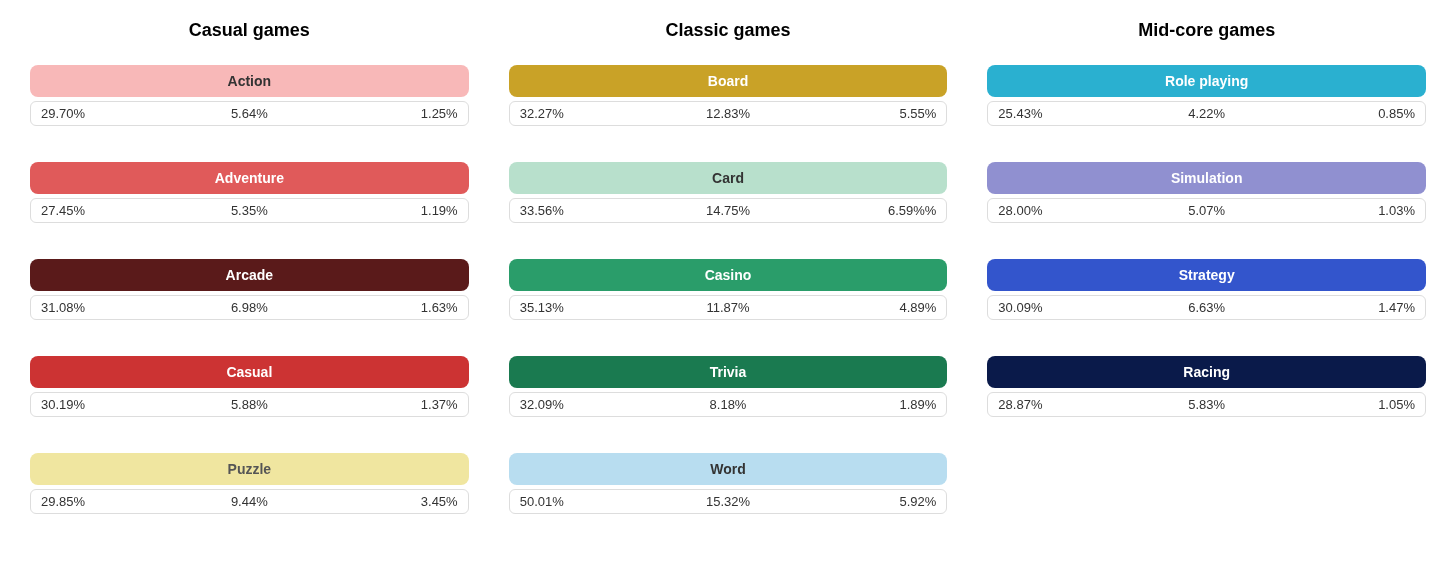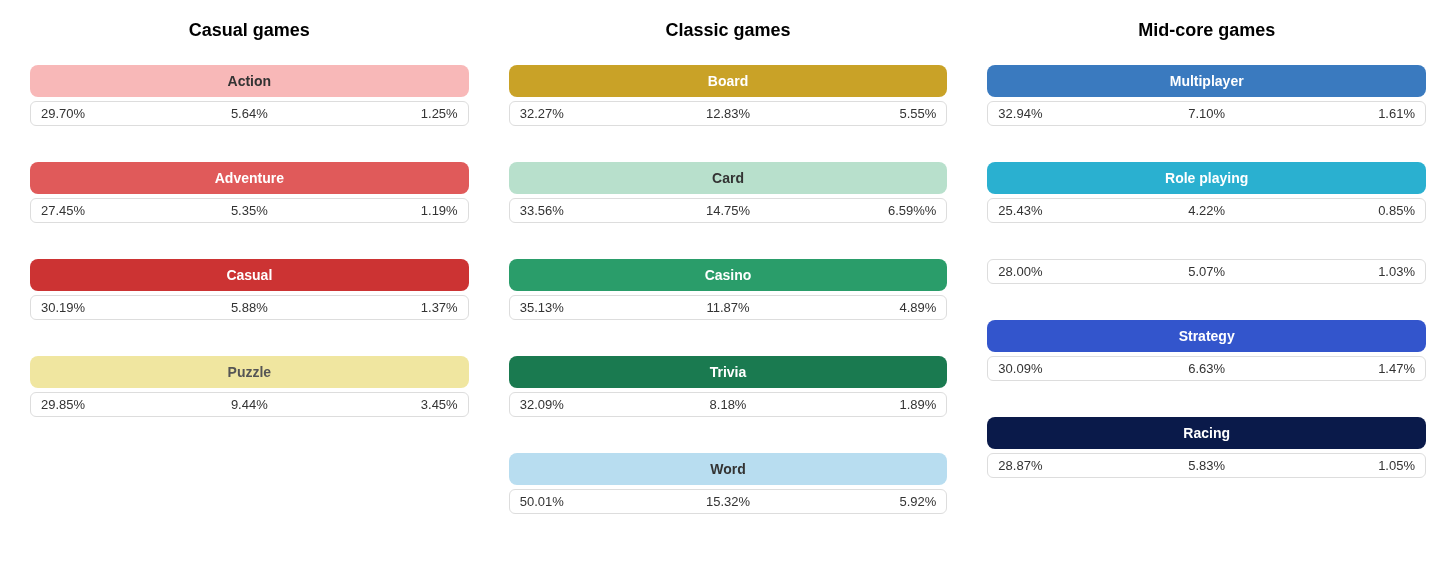--- a/index.html
+++ b/index.html
@@ -97,20 +97,28 @@
       </div>
       <div class="category-block">
         <div class="category-header adventure-header">Adventure</div>
         <div class="category-values">
           <span>27.45%</span>
           <span>5.35%</span>
           <span>1.19%</span>
         </div>
       </div>
       <div class="category-block">
+        <div class="category-header arcade-header">Arcade</div>
+        <div class="category-values">
+          <span>31.08%</span>
+          <span>6.98%</span>
+          <span>1.63%</span>
+        </div>
+      </div>
+      <div class="category-block">
         <div class="category-header casual-header">Casual</div>
         <div class="category-values">
           <span>30.19%</span>
           <span>5.88%</span>
           <span>1.37%</span>
         </div>
       </div>
       <div class="category-block">
         <div class="category-header puzzle-header">Puzzle</div>
         <div class="category-values">
@@ -159,36 +167,29 @@
         <div class="category-values">
           <span>50.01%</span>
           <span>15.32%</span>
           <span>5.92%</span>
         </div>
       </div>
     </div>
     <div class="column">
       <div class="column-title">Mid-core games</div>
       <div class="category-block">
-        <div class="category-header multiplayer-header">Multiplayer</div>
-        <div class="category-values">
-          <span>32.94%</span>
-          <span>7.10%</span>
-          <span>1.61%</span>
-        </div>
-      </div>
-      <div class="category-block">
         <div class="category-header roleplaying-header">Role playing</div>
         <div class="category-values">
           <span>25.43%</span>
           <span>4.22%</span>
           <span>0.85%</span>
         </div>
       </div>
       <div class="category-block">
+        <div class="category-header simulation-header">Simulation</div>
         <div class="category-values">
           <span>28.00%</span>
           <span>5.07%</span>
           <span>1.03%</span>
         </div>
       </div>
       <div class="category-block">
         <div class="category-header strategy-header">Strategy</div>
         <div class="category-values">
           <span>30.09%</span>

